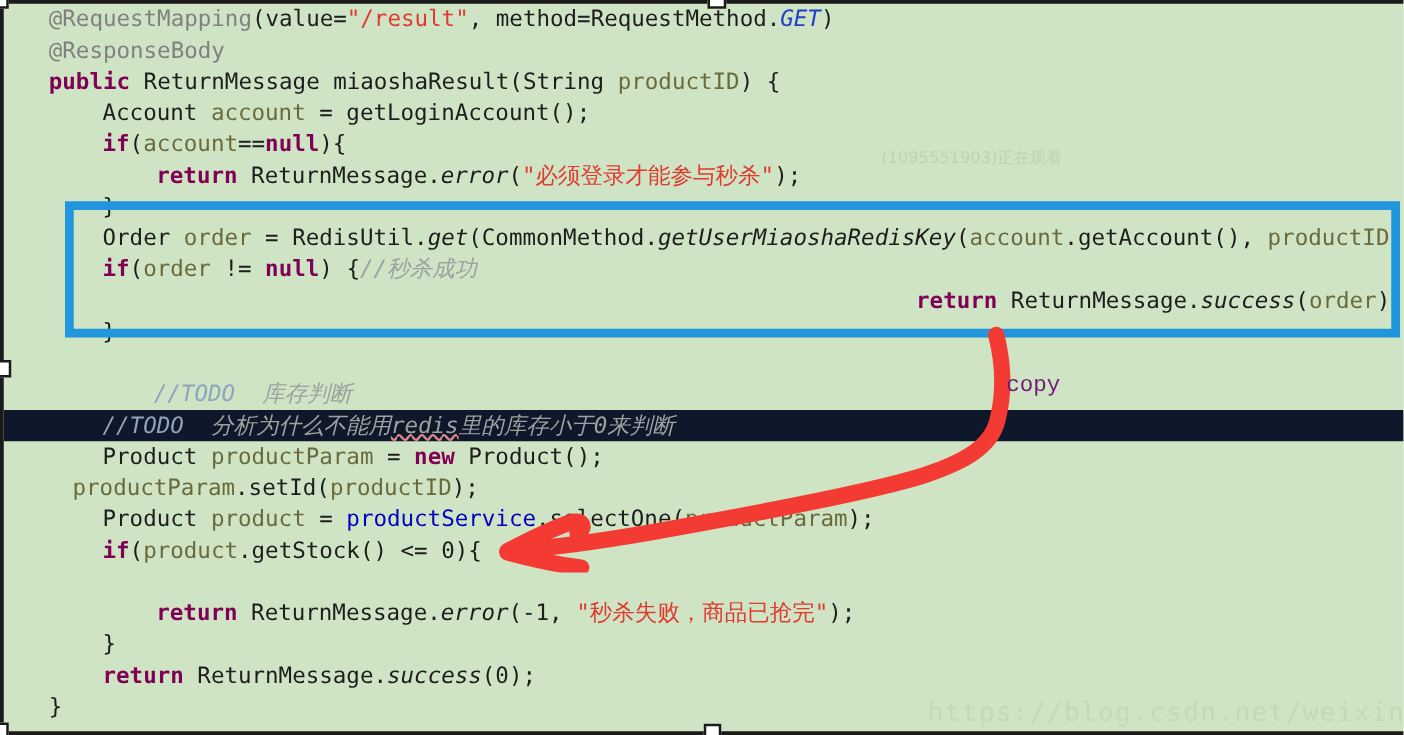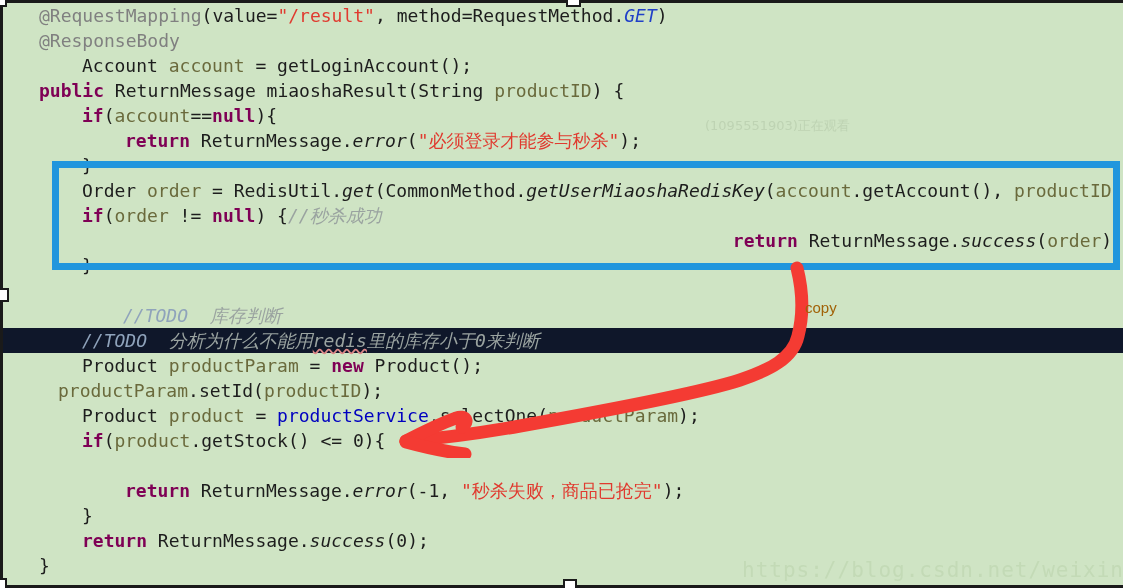--- a/index.html
+++ b/index.html
@@ -105,23 +105,23 @@
     top: 258px;
     width: 460px;
     height: 200px;
     z-index: 25;
     pointer-events: none;
   }
   .copy-label {
     position: absolute;
     left: 805px;
     top: 299px;
-    font-family: Liberation Sans, sans-serif;
-    font-size: 15px;
-    color: #a16207;
+    font-family: Liberation Mono, monospace;
+    font-size: 18px;
+    color: #701a75;
     z-index: 26;
   }
 
   
   .watermark-viewer {
     position: absolute;
     left: 705px;
     top: 117px;
     font-family: "DejaVu Sans", "Liberation Sans", sans-serif;
     font-size: 13px;
@@ -143,22 +143,22 @@
 </style>
 </head>
 <body>
 
 <div id="screenshot">
 
   <div class="code-surface">
     <div class="code-lines" id="code-lines">
         <div class="line" style="padding-left: 36px;"><span class="tok-annot">@RequestMapping</span><span class="tok-type">(value=</span><span class="tok-str">"/result"</span><span class="tok-type">, method=RequestMethod.</span><span class="tok-blue tok-italic">GET</span><span class="tok-type">)</span></div>
         <div class="line" style="padding-left: 36px;"><span class="tok-annot">@ResponseBody</span></div>
+        <div class="line" style="padding-left: 36px;"><span class="tok-kw">public</span><span class="tok-type"> ReturnMessage miaoshaResult(String </span><span class="tok-param">productID</span><span class="tok-type">) {</span></div>
         <div class="line" style="padding-left: 79px;"><span class="tok-type">Account </span><span class="tok-param">account</span><span class="tok-type"> = getLoginAccount();</span></div>
-        <div class="line" style="padding-left: 36px;"><span class="tok-kw">public</span><span class="tok-type"> ReturnMessage miaoshaResult(String </span><span class="tok-param">productID</span><span class="tok-type">) {</span></div>
         <div class="line" style="padding-left: 79px;"><span class="tok-kw">if</span><span class="tok-type">(</span><span class="tok-param">account</span><span class="tok-type">==</span><span class="tok-kw">null</span><span class="tok-type">){</span></div>
         <div class="line" style="padding-left: 122px;"><span class="tok-kw">return</span><span class="tok-type"> ReturnMessage.</span><span class="tok-static">error</span><span class="tok-type">(</span><span class="tok-str">"必须登录才能参与秒杀"</span><span class="tok-type">);</span></div>
         <div class="line" style="padding-left: 79px;"><span class="tok-type">}</span></div>
         <div class="line" style="padding-left: 79px;"><span class="tok-type">Order </span><span class="tok-param">order</span><span class="tok-type"> = RedisUtil.</span><span class="tok-static">get</span><span class="tok-type">(CommonMethod.</span><span class="tok-static">getUserMiaoshaRedisKey</span><span class="tok-type">(</span><span class="tok-param">account</span><span class="tok-type">.getAccount(), </span><span class="tok-param">productID</span></div>
         <div class="line" style="padding-left: 79px;"><span class="tok-kw">if</span><span class="tok-type">(</span><span class="tok-param">order</span><span class="tok-type"> != </span><span class="tok-kw">null</span><span class="tok-type">) {</span><span class="tok-comment">//秒杀成功</span></div>
         <div class="line" style="padding-left: 122px; text-align: right;"><span class="tok-kw">return</span><span class="tok-type"> ReturnMessage.</span><span class="tok-static">success</span><span class="tok-type">(</span><span class="tok-param">order</span><span class="tok-type">);</span></div>
         <div class="line" style="padding-left: 79px;"><span class="tok-type">}</span></div>
         <div class="line" style="padding-left: 36px;">&nbsp;</div>
         <div class="line" style="padding-left: 120px;"><span class="tok-todo">//TODO</span><span class="tok-comment">  库存判断</span></div>
         <div class="line highlight" style="padding-left: 79px;"><span class="tok-todo">//TODO</span><span class="tok-comment">  分析为什么不能用</span><span class="tok-comment squiggle">redis</span><span class="tok-comment">里的库存小于0来判断</span></div>

